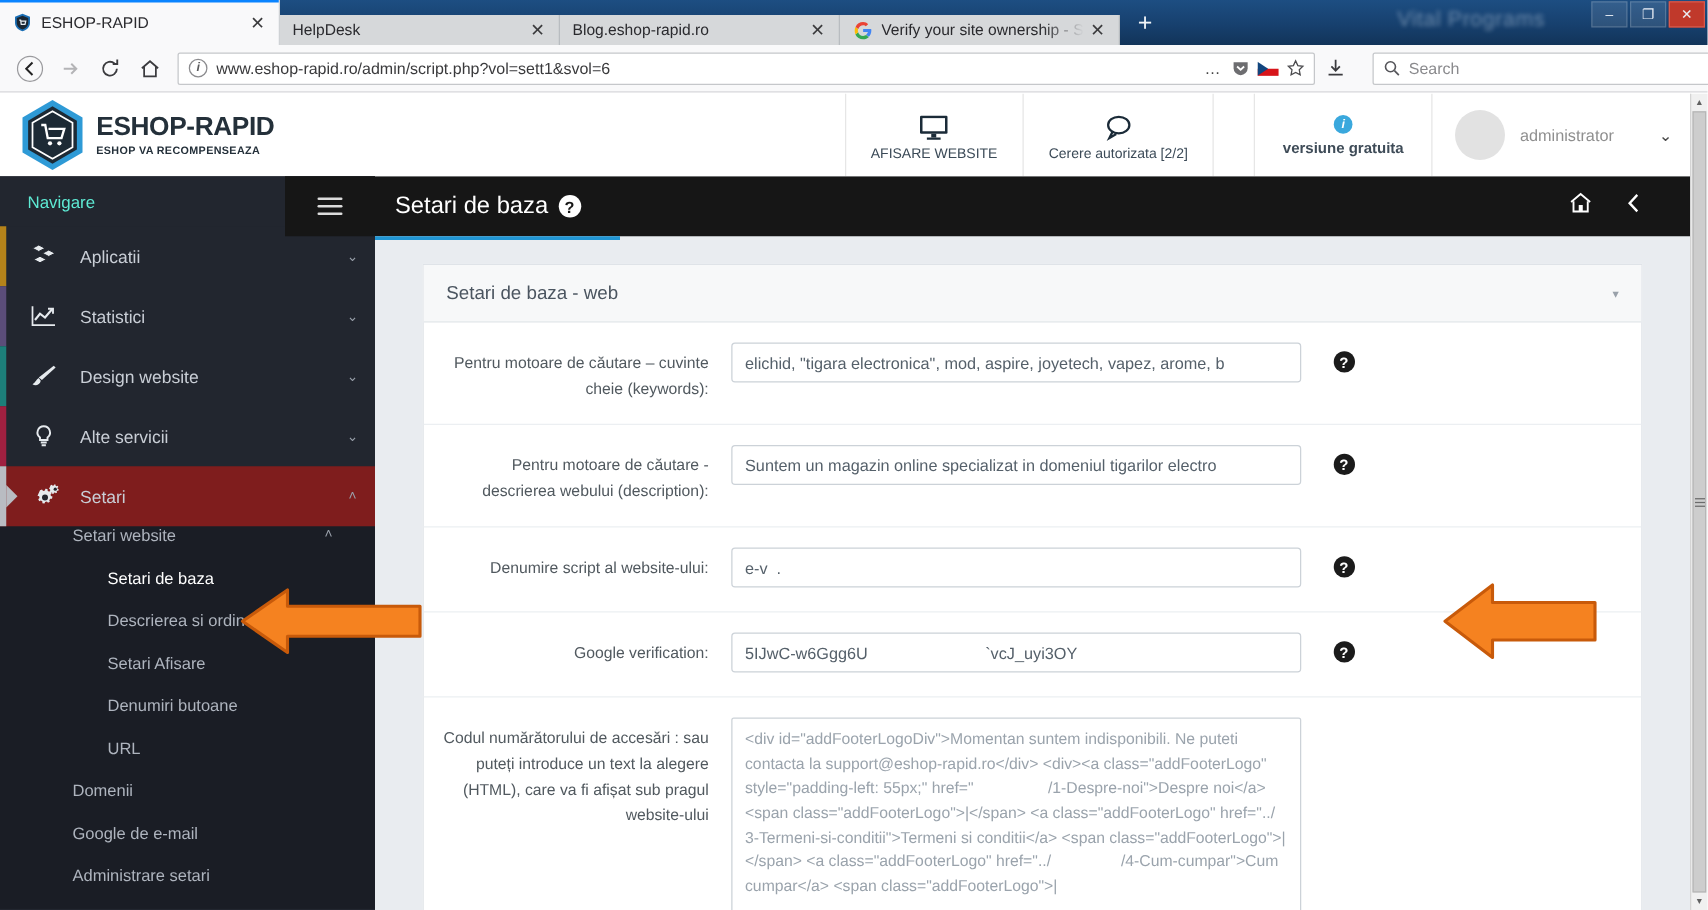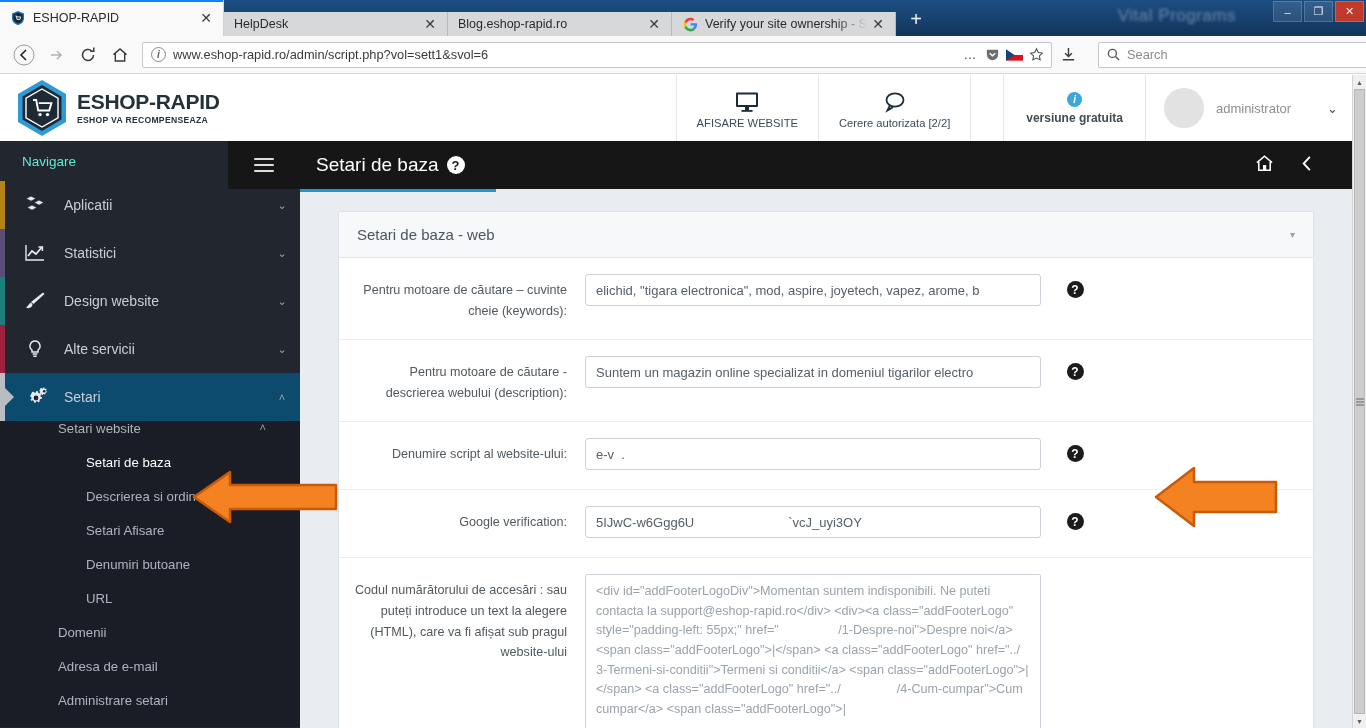--- a/index.html
+++ b/index.html
@@ -190,21 +190,21 @@
   .sb-item .bar {
     position: absolute; left: 0; top: 0; bottom: 0; width: 5px;
   }
   .sb-item .sicon {
     flex: 0 0 34px; display: flex; align-items: center; color: #e4e7ea;
   }
   .sb-item .slabel {
     flex: 1 1 auto; font-size: 14px; color: #c9ced6; padding-left: 6px;
   }
   .sb-item .schev { flex: 0 0 36px; text-align: center; font-size: 11px; color: #9aa1ab; }
-  .sb-item.active { background: #0c4a6e; }
+  .sb-item.active { background: #7f1d1d; }
   .sb-item.active .bar { background: #b9bcc2; }
   .sb-item.active .bar:after {
     content: ""; position: absolute; left: 5px; top: 50%; transform: translateY(-50%);
     border-top: 9px solid transparent; border-bottom: 9px solid transparent;
     border-left: 9px solid #b9bcc2;
   }
   .sb-sub { background: #1a1d25; }
   .sb-subitem {
     height: 34px; display: flex; align-items: flex-start;
     padding-left: 58px; font-size: 13.2px; color: #aeb4be;
@@ -576,21 +576,21 @@
       <div class="sb-subitem lvl2">
         <span>Denumiri butoane</span>
       </div>
       <div class="sb-subitem lvl2">
         <span>URL</span>
       </div>
       <div class="sb-subitem lvl1">
         <span>Domenii</span>
       </div>
       <div class="sb-subitem lvl1">
-        <span>Adresa de e-mail</span>
+        <span>Google de e-mail</span>
       </div>
       <div class="sb-subitem lvl1">
         <span>Administrare setari</span>
       </div>
     </div>
   </div>
 </div>
 
 <div class="hamburger">
   <span class="bars">

